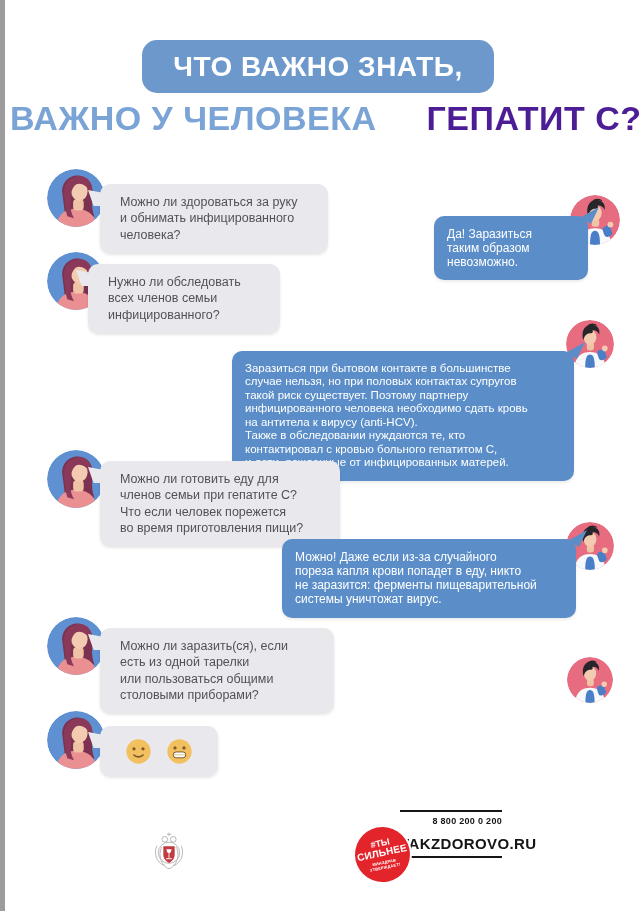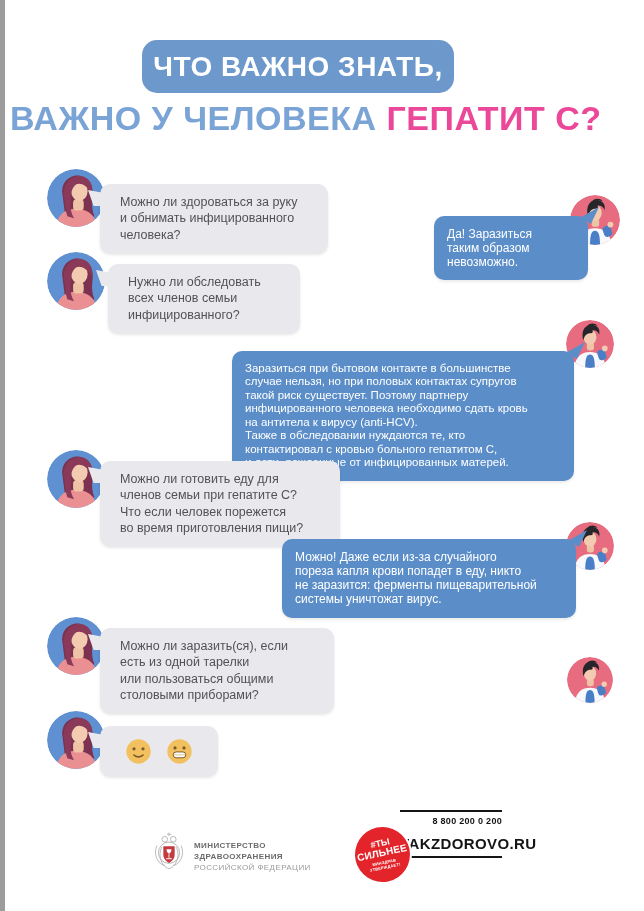--- a/index.html
+++ b/index.html
@@ -4,32 +4,32 @@
 <style>
   html,body { margin:0; padding:0; background:#ffffff; }
   .poster {
     position:relative; width:644px; height:911px; background:#ffffff;
     font-family:"Liberation Sans", sans-serif; overflow:hidden;
   }
   .edge-strip { position:absolute; left:0; top:0; width:5px; height:911px; background:#9c9c9c; }
 
   
   .title-bubble {
-    position:absolute; left:142px; top:40px; width:312px; height:53px;
+    position:absolute; left:142px; top:40px; width:352px; height:53px;
     background:#6d98cc; border-radius:15px; color:#ffffff;
     font-weight:bold; font-size:28px; letter-spacing:0.5px;
     display:flex; align-items:center; justify-content:center;
   }
   .subtitle {
     position:absolute; left:10px; top:100px; width:560px; text-align:center;
     font-weight:bold; font-size:34px; letter-spacing:0.5px; line-height:1.1;
     white-space:nowrap;
   }
   .subtitle .blue { color:#7aa3d6; }
-  .subtitle .red  { color:#ec4899; }
+  .subtitle .red  { color:#4c1d95;margin-left:40px; }
 
   
   .avatar { position:absolute; border-radius:50%; display:block; }
 
   .q-bubble {
     position:absolute; background:#e9e9ed; border-radius:10px;
     color:#515156; font-size:12.5px; line-height:1.3; padding:10px 20px;
     white-space:pre-line; box-shadow:0 2px 3px rgba(0,0,0,0.10);
   }
   .q-bubble::before {
@@ -165,21 +165,21 @@
   <svg class="avatar" viewBox="0 0 60 60" style="left:570px; top:195px; width:50px; height:50px">
       <use href="#doctor-av"></use>
     </svg>
   <div class="a-bubble" style="left:434px; top:216px; width:128px;">Да! Заразиться
 таким образом
 невозможно.</div>
 
   <svg class="avatar" viewBox="0 0 60 60" style="left:47px; top:252px; width:58px; height:58px">
       <use href="#woman-av"></use>
     </svg>
-  <div class="q-bubble" style="left:108px; top:264px; width:152px;">Нужно ли обследовать
+  <div class="q-bubble" style="left:88px; top:264px; width:152px;">Нужно ли обследовать
 всех членов семьи
 инфицированного?</div>
 
   <svg class="avatar" viewBox="0 0 60 60" style="left:566px; top:320px; width:48px; height:48px">
       <use href="#doctor-av"></use>
     </svg>
   <div class="a-bubble big" style="left:232px; top:351px; width:316px;">Заразиться при бытовом контакте в большинстве
 случае нельзя, но при половых контактах супругов
 такой риск существует. Поэтому партнеру
 инфицированного человека необходимо сдать кровь
@@ -224,25 +224,20 @@
         <use href="#emoji-smile"></use>
       </svg>
     <svg viewBox="0 0 30 30" width="27" height="27">
         <use href="#emoji-grin"></use>
       </svg>
   </div>
 
   <svg class="ministry-logo" viewBox="0 0 48 58">
       <use href="#eagle"></use>
     </svg>
-  <div class="ministry-name">
-    <div>МИНИСТЕРСТВО</div>
-    <div>ЗДРАВООХРАНЕНИЯ</div>
-    <div class="light">РОССИЙСКОЙ ФЕДЕРАЦИИ</div>
-  </div>
 
   <div class="badge">
     <span class="b1">#ТЫ</span>
     <span class="b2">СИЛЬНЕЕ</span>
     <span class="b3">МИНЗДРАВ УТВЕРЖДАЕТ!</span>
   </div>
   <div class="hotline">
     <div class="phone">8 800 200 0 200</div>
     <div class="site">TAKZDOROVO.RU</div>
   </div>

